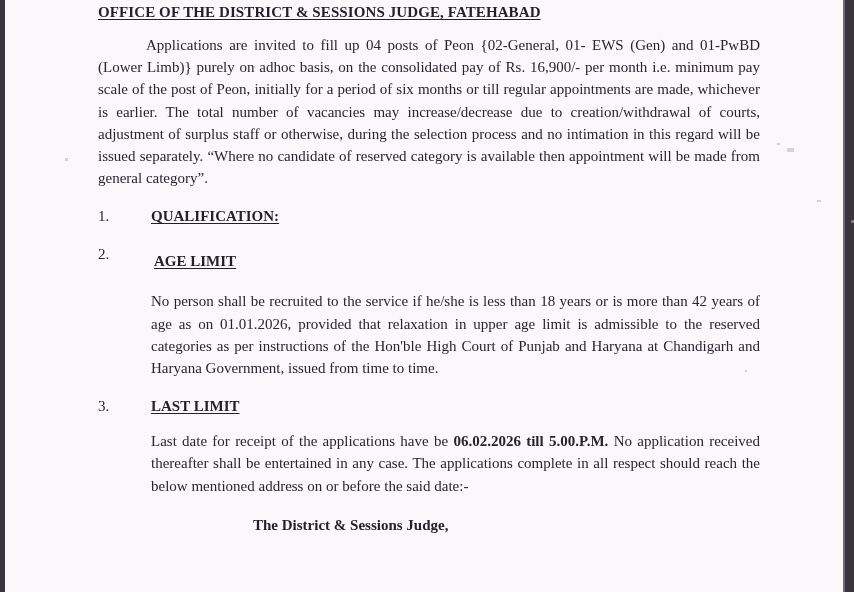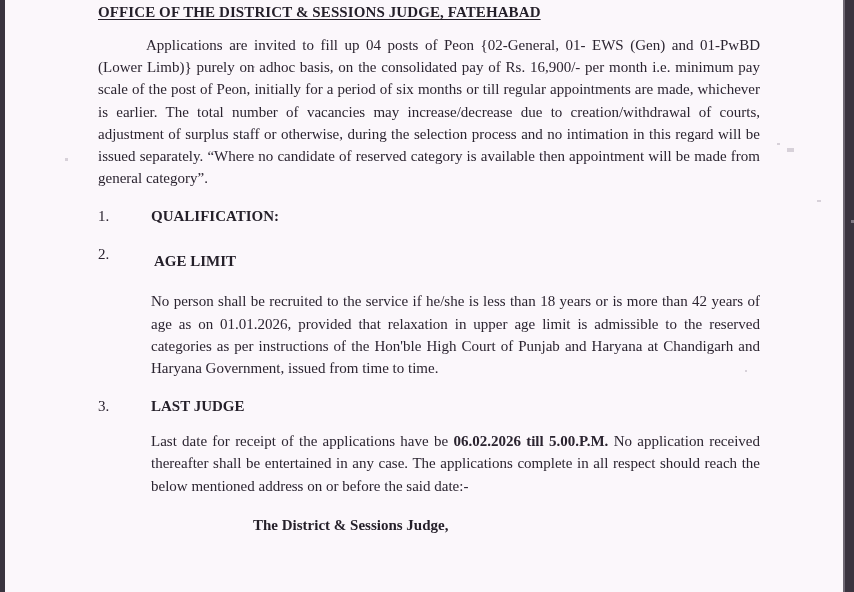--- a/index.html
+++ b/index.html
@@ -102,20 +102,21 @@
     line-height: 21px;
     color: #2b2430;
   }
   .section .sec-body {
     margin-left: 53px;
   }
   .sec-heading {
     font-weight: bold;
     font-size: 15px;
     line-height: 21px;
+    text-decoration: underline;
     text-underline-offset: 2px;
     color: #241f29;
     display: inline-block;
   }
   .sec-heading.padleft { padding-left: 3px; margin-top: 7px; }
 
   .sec-text {
     font-size: 15px;
     line-height: 22.2px;
     text-align: justify;
@@ -180,21 +181,21 @@
         <span class="num">2.</span>
         <div class="sec-body">
           <span class="sec-heading padleft">AGE LIMIT</span>
           <p class="sec-text tight">No person shall be recruited to the service if he/she is less than 18 years or is more than 42 years of age as on 01.01.2026, provided that relaxation in upper age limit is admissible to the reserved categories as per instructions of the Hon'ble High Court of Punjab and Haryana at Chandigarh and Haryana Government, issued from time to time.</p>
         </div>
       </div>
 
       <div class="section">
         <span class="num">3.</span>
         <div class="sec-body">
-          <span class="sec-heading">LAST JUDGE</span>
+          <span class="sec-heading">LAST LIMIT</span>
           <p class="sec-text"><span>Last date for receipt of the applications have be </span><b>06.02.2026 till 5.00.P.M.</b><span>  No application received thereafter shall be entertained in any case. The applications complete in all respect should reach the below mentioned address on or before the said date:-</span></p>
         </div>
       </div>
 
       <div class="address-block">
         <div>The District &amp; Sessions Judge,</div>
 
       </div>
 
     </div>

